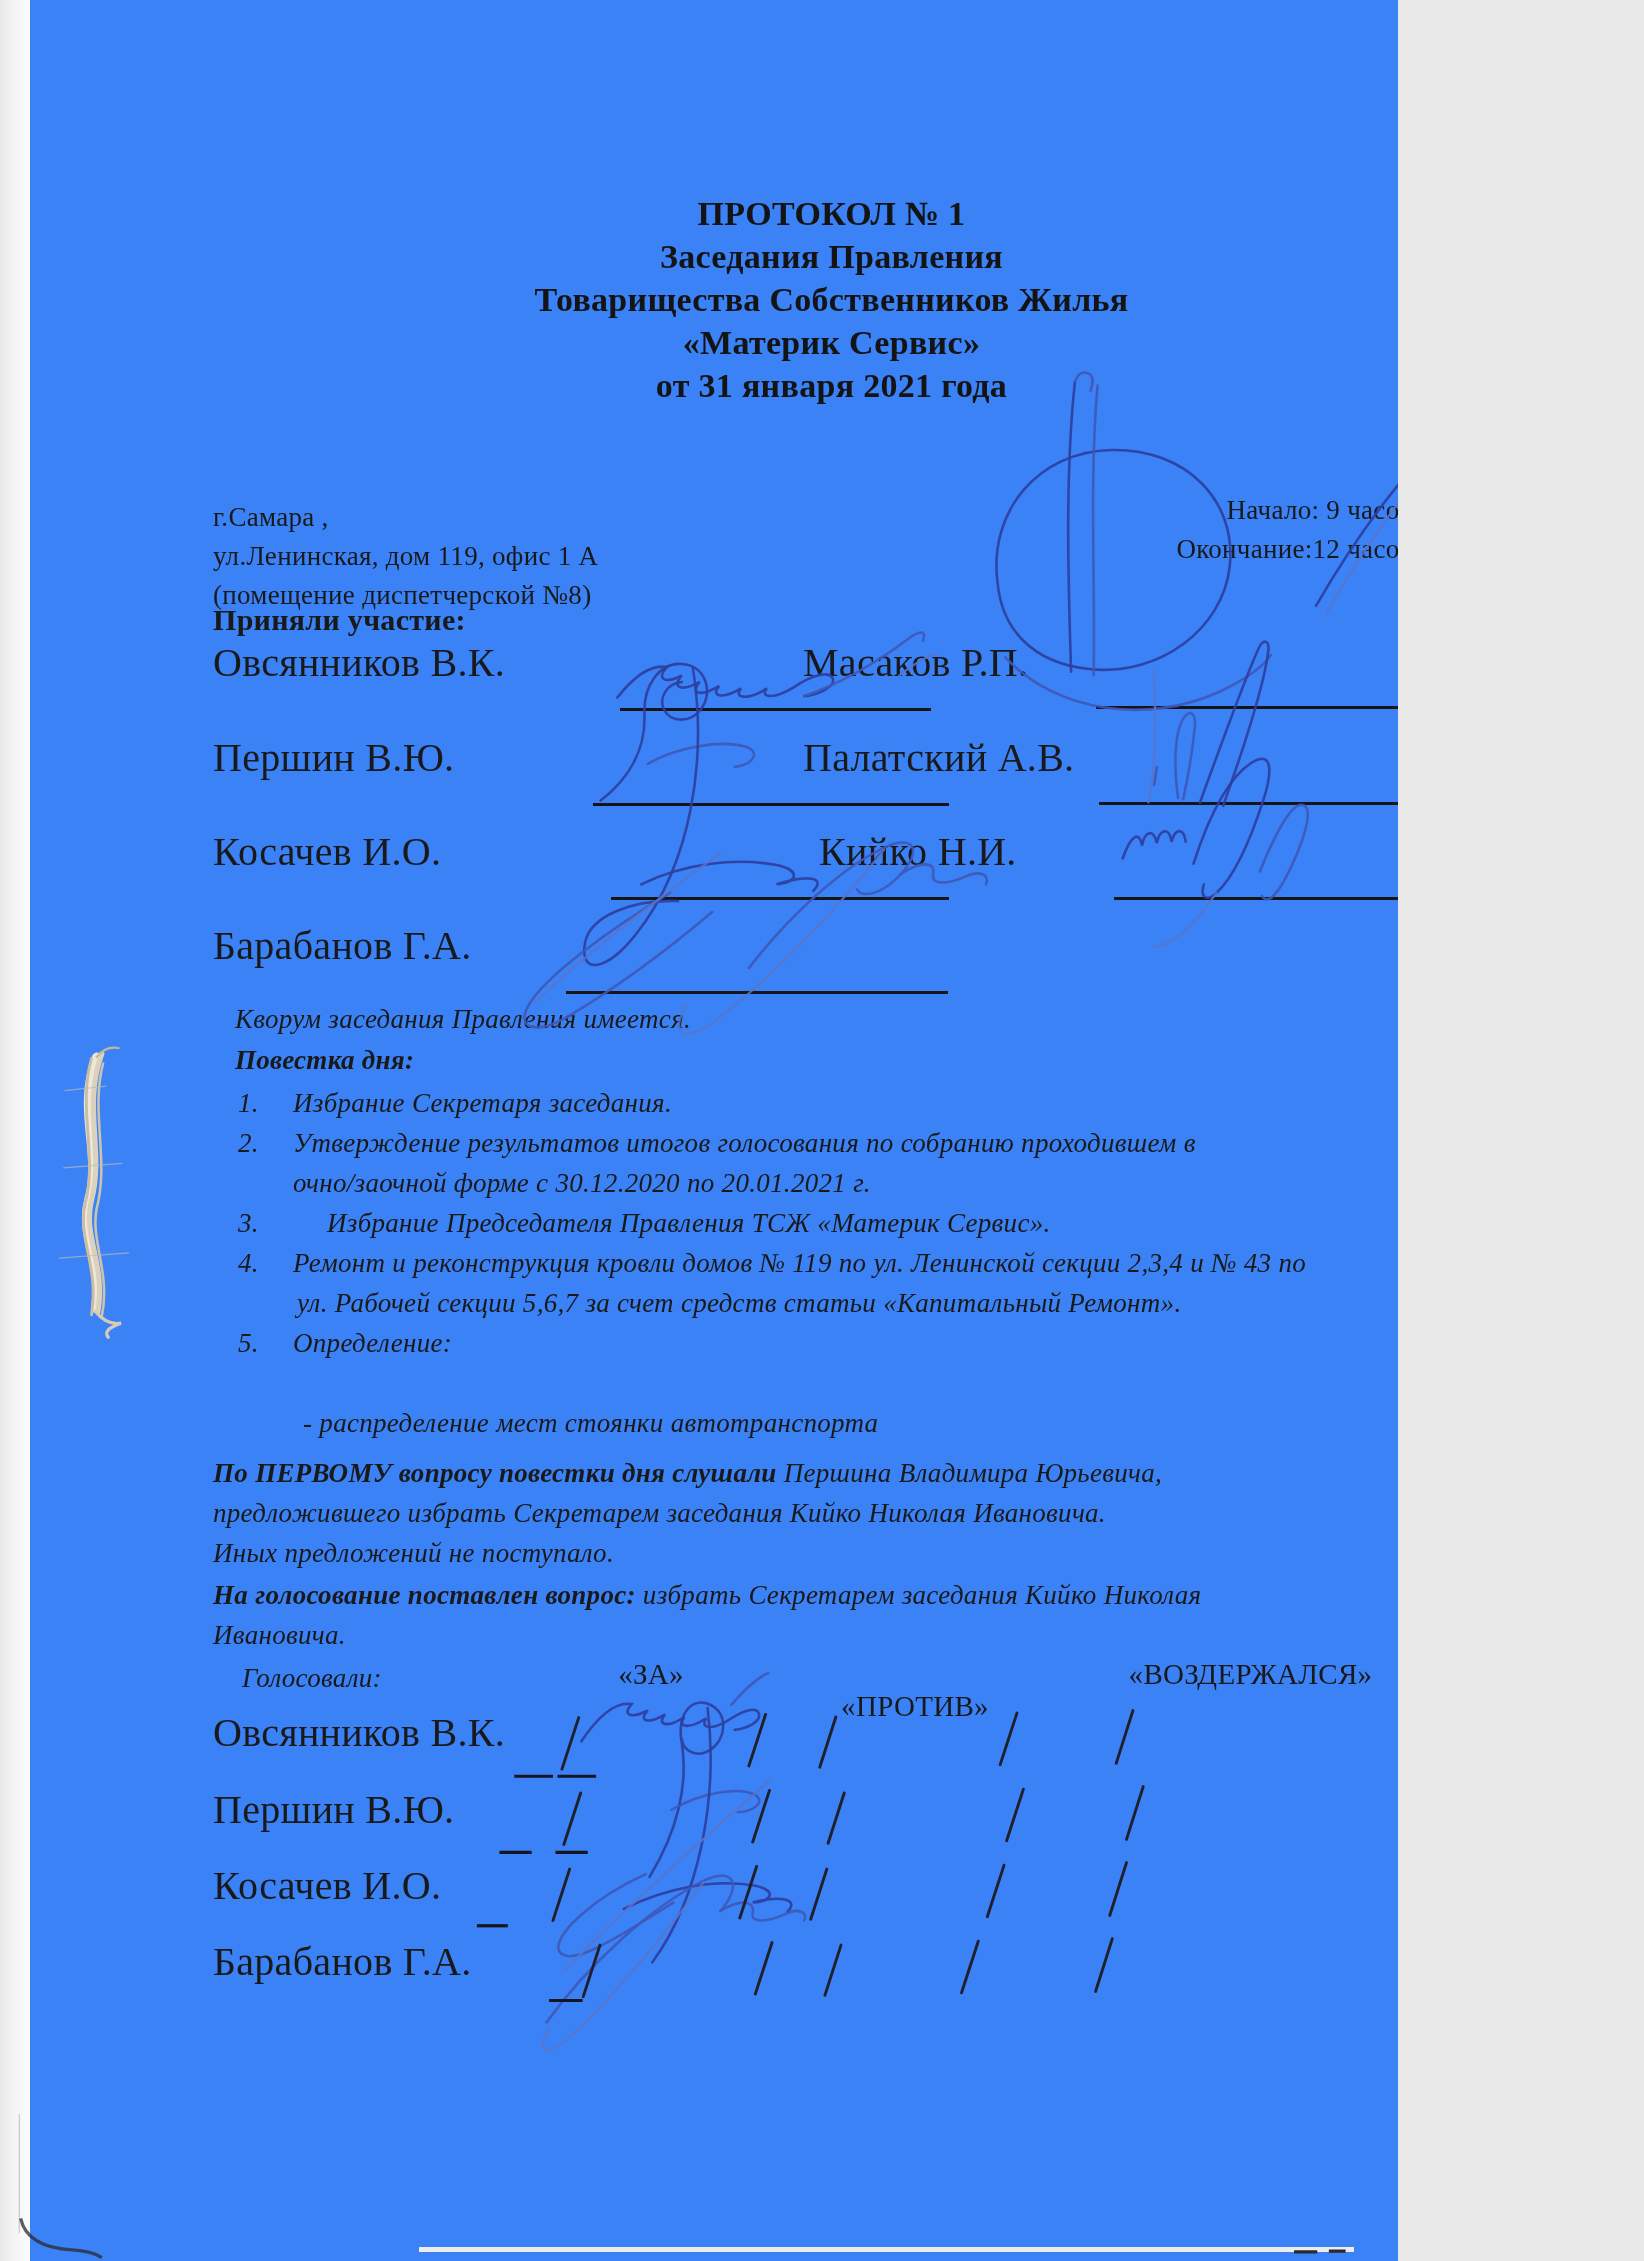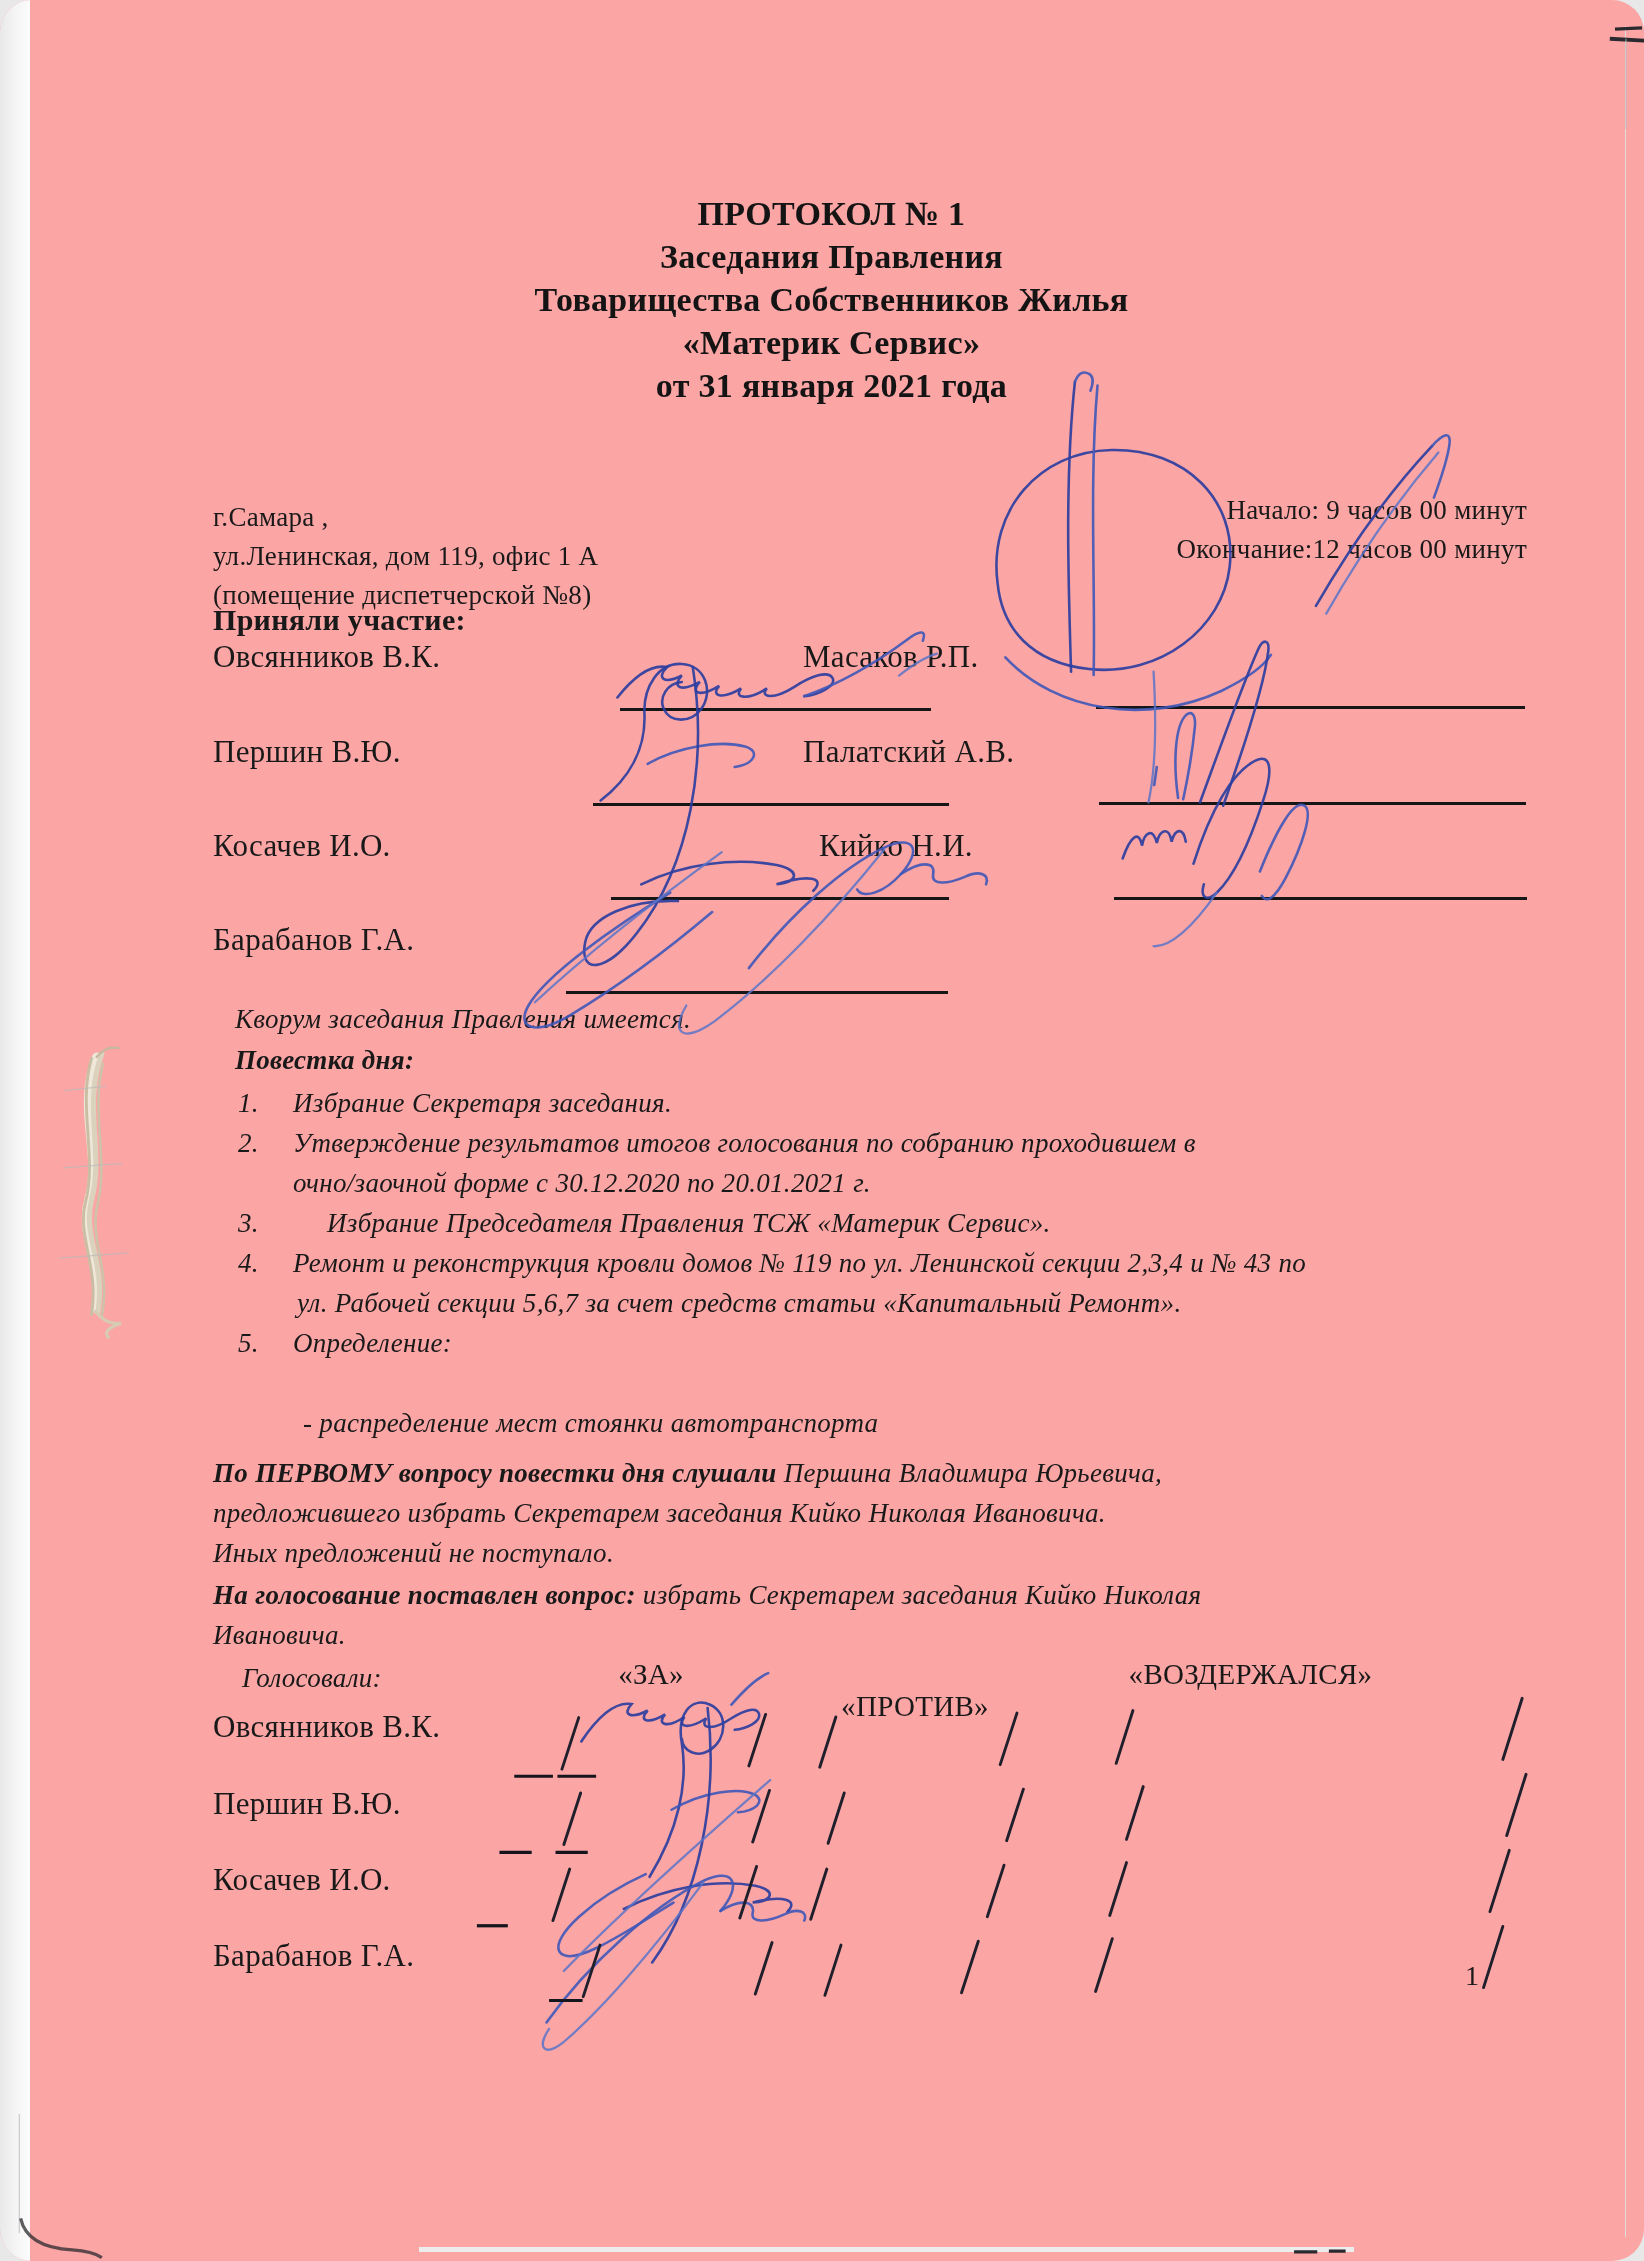--- a/index.html
+++ b/index.html
@@ -1,29 +1,29 @@
 <!DOCTYPE html>
 <html style="font-size:10.3px"><head>
 <meta charset="utf-8">
 <style>
   html,body{margin:0;padding:0;background:#e8e8e8;}
   .page{
-    position:relative;width:1644px;height:2261px;overflow:hidden;
-    background:#fca5a5;
+    position:relative;width:1398px;height:2261px;overflow:hidden;
+    background:#3b82f6;
     font-family:"Liberation Serif","DejaVu Serif",serif;
-    color:#191919;letter-spacing:0.3px;border-radius:32px;
+    color:#191919;letter-spacing:0.3px;
   }
   .edge-left{position:absolute;left:0;top:0;width:30px;height:2261px;
     background:linear-gradient(90deg,#e9e9ea 0%,#f5f5f6 55%,#fcfcfd 100%);}
   .abs{position:absolute;white-space:nowrap;}
   .title-block{position:absolute;left:464px;top:192px;width:735px;text-align:center;
     font-weight:bold;font-size:34px;line-height:43px;color:#141414;}
   .body-txt{font-size:27px;line-height:40px;font-style:italic;}
   .meta-txt{font-size:27px;line-height:39px;}
-  .name-txt{font-size:31px;}
+  .name-txt{font-size:40px;}
   .bold{font-weight:bold;}
   .sig-line{position:absolute;height:2.6px;background:#161616;}
   .vote-col{position:absolute;font-size:29px;text-align:center;}
   .ink-overlay{position:absolute;left:0;top:0;}
   .ink1{stroke:#2e3f9f;stroke-width:4;fill:none;stroke-linecap:round;opacity:.92;}
   .ink2{stroke:#3f58b8;stroke-width:4;fill:none;stroke-linecap:round;opacity:.9;}
   .ink3{stroke:#5a74c8;stroke-width:3.5;fill:none;stroke-linecap:round;opacity:.85;}
   .slash{stroke:#20202c;stroke-width:4.5;fill:none;stroke-linecap:round;}
   .uscore{stroke:#15151d;stroke-width:5;fill:none;stroke-linecap:butt;}
   .thread{fill:none;stroke-linecap:round;}

